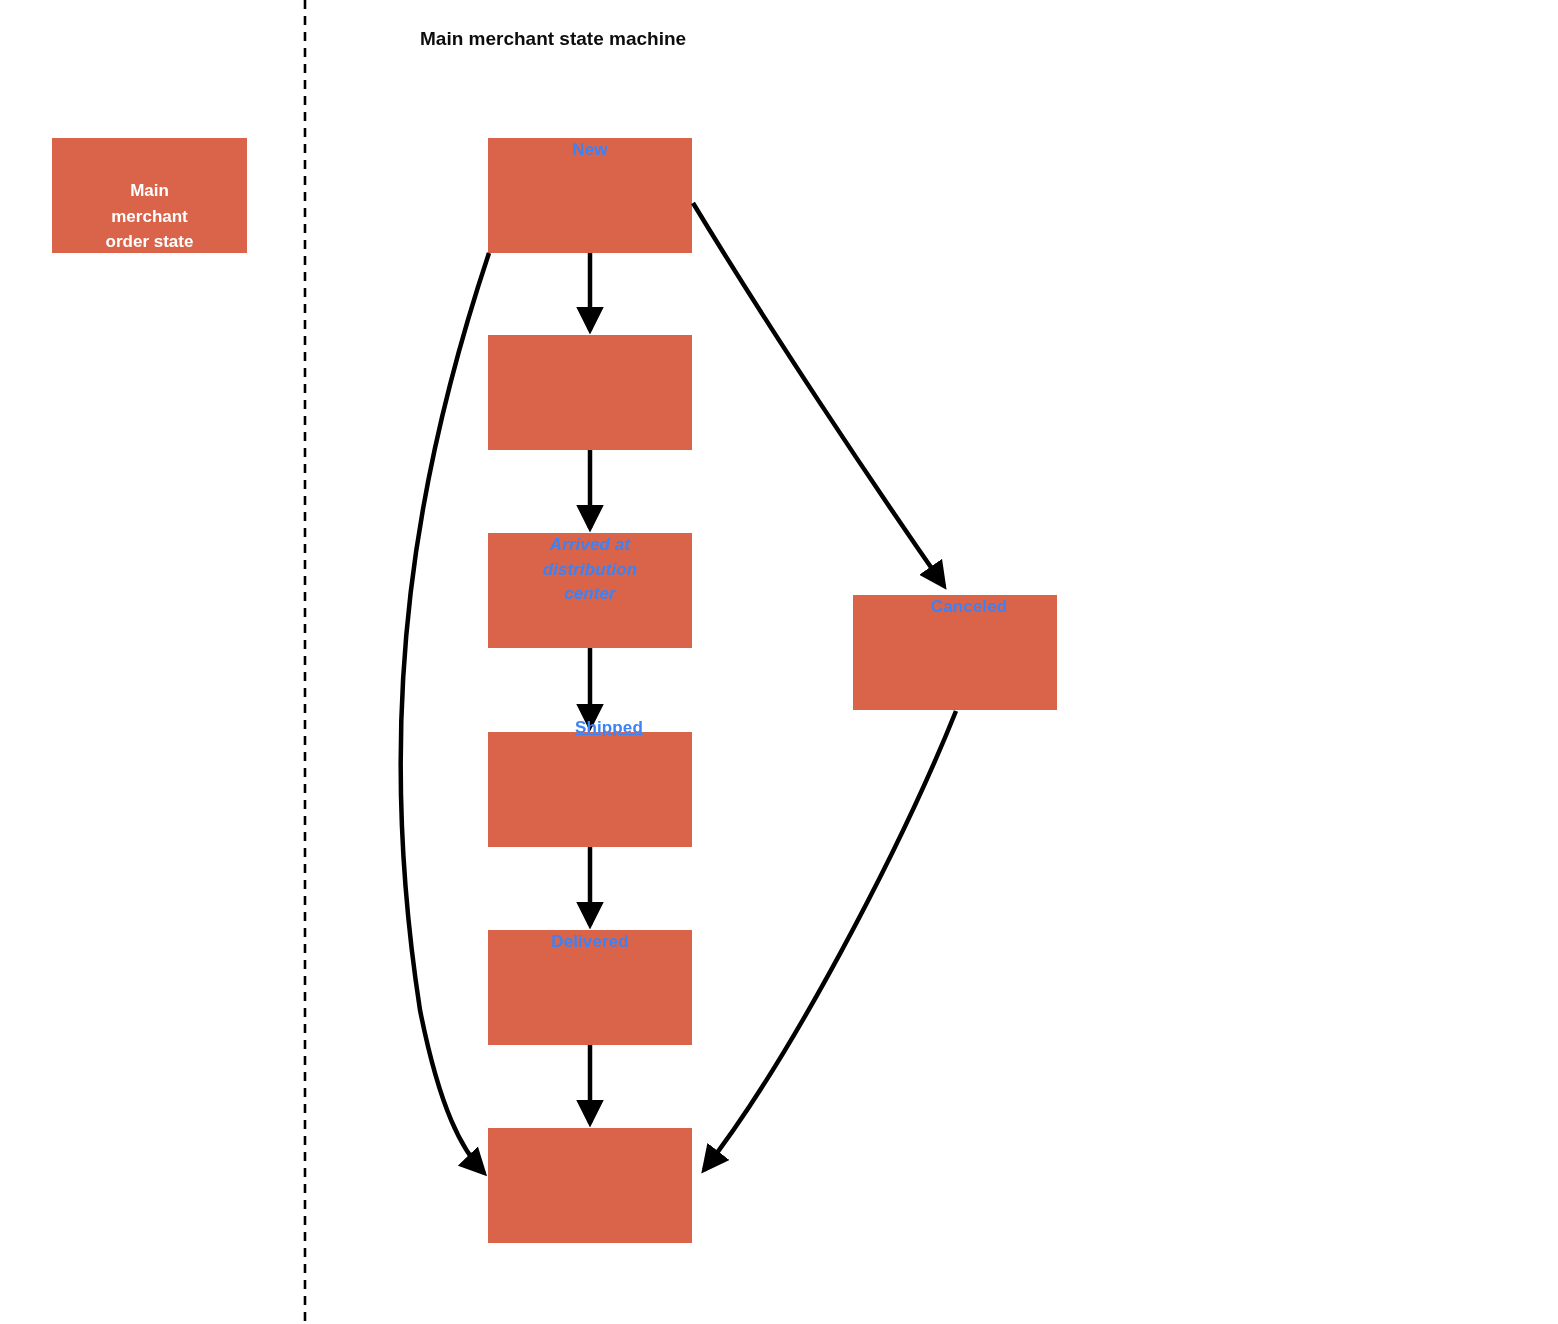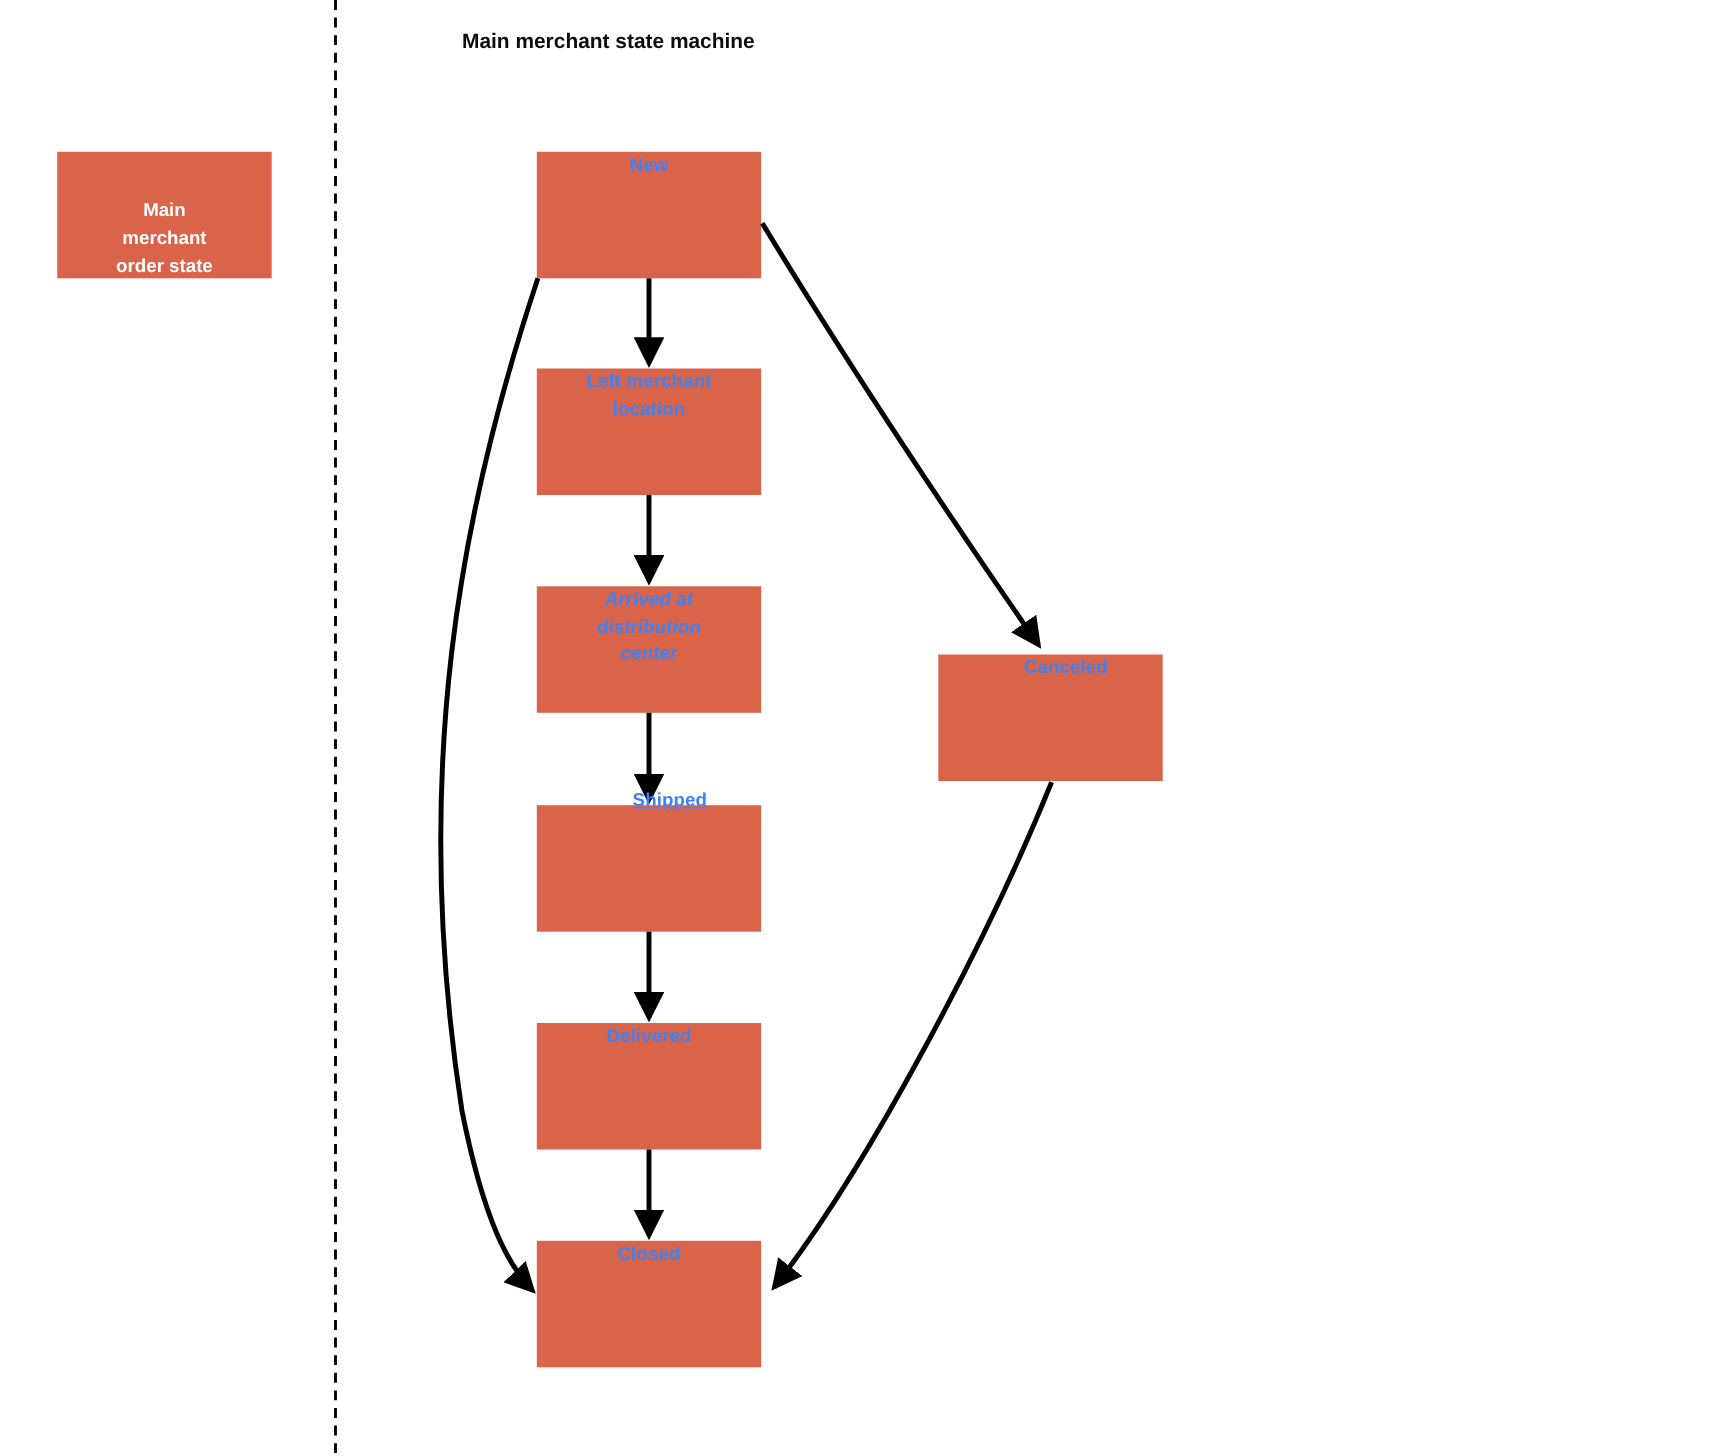--- a/index.html
+++ b/index.html
@@ -101,44 +101,35 @@
       <span>Main</span><br>
       <span>merchant</span><br>
       <span>order state</span>
     </span>
   </div>
 
   <div class="node-label" style="left:488px; top:138px; width:204px; height:115px;">
     <span>New</span>
   </div>
 
-  <div class="node-label" style="left:488px; top:335px; width:204px; height:115px;">
-    <span>
-      <span>Left merchant</span><br>
-      <span>location</span>
-    </span>
-  </div>
 
   <div class="node-label" style="left:488px; top:533px; width:204px; height:84px;font-style:italic;">
     <span>
       <span>Arrived at</span><br>
       <span>distribution</span><br>
       <span>center</span>
     </span>
   </div>
 
   <div class="node-label" style="left:488px; top:716px; width:242px; height:115px;text-decoration:underline;">
     <span>Shipped</span>
   </div>
 
   <div class="node-label" style="left:488px; top:930px; width:204px; height:115px;">
     <span>Delivered</span>
   </div>
 
-  <div class="node-label" style="left:488px; top:1128px; width:204px; height:115px;">
-    <span>Closed</span>
-  </div>
 
   <div class="node-label" style="left:853px; top:595px; width:232px; height:115px;">
     <span>Canceled</span>
   </div>
 
 </div>
 
 </body></html>

